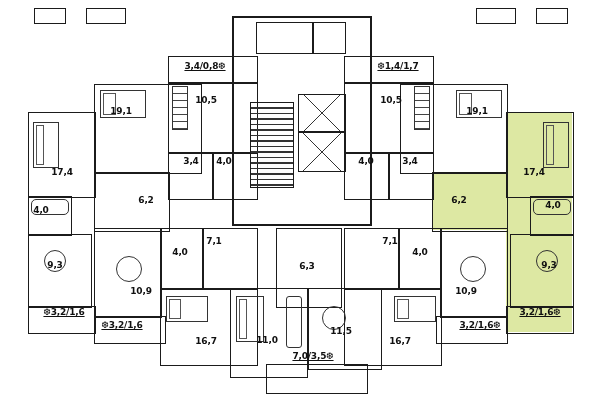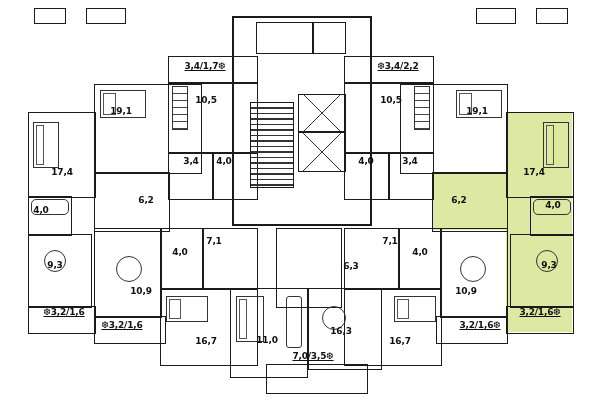--- a/index.html
+++ b/index.html
@@ -81,39 +81,39 @@
     <div class="furn table" style="left: 116px; top: 256px; width: 24px; height: 24px;"></div>
     <div class="furn table" style="left: 460px; top: 256px; width: 24px; height: 24px;"></div>
     <div class="furn table" style="left: 44px; top: 250px; width: 20px; height: 20px;"></div>
     <div class="furn table" style="left: 536px; top: 250px; width: 20px; height: 20px;"></div>
     <div class="furn table" style="left: 322px; top: 306px; width: 22px; height: 22px;"></div>
     <div class="furn tub" style="left: 31px; top: 199px; width: 36px; height: 14px;"></div>
     <div class="furn tub" style="left: 533px; top: 199px; width: 36px; height: 14px;"></div>
     <div class="furn counter" style="left: 172px; top: 86px; width: 14px; height: 42px;"></div>
     <div class="furn counter" style="left: 414px; top: 86px; width: 14px; height: 42px;"></div>
     <div class="furn sofa" style="left: 286px; top: 296px; width: 14px; height: 50px;"></div>
-    <div class="lbl u" style="left: 205px; top: 66px;">3,4/1,7❆</div>
-    <div class="lbl u" style="left: 398px; top: 66px;">❆3,4/2,2</div>
+    <div class="lbl u" style="left: 205px; top: 66px;">3,4/0,8❆</div>
+    <div class="lbl u" style="left: 398px; top: 66px;">❆1,4/1,7</div>
     <div class="lbl" style="left: 121px; top: 111px;">19,1</div>
     <div class="lbl" style="left: 206px; top: 100px;">10,5</div>
     <div class="lbl" style="left: 62px; top: 172px;">17,4</div>
     <div class="lbl" style="left: 191px; top: 161px;">3,4</div>
     <div class="lbl" style="left: 224px; top: 161px;">4,0</div>
     <div class="lbl" style="left: 146px; top: 200px;">6,2</div>
     <div class="lbl" style="left: 41px; top: 210px;">4,0</div>
     <div class="lbl" style="left: 55px; top: 265px;">9,3</div>
     <div class="lbl u" style="left: 64px; top: 312px;">❆3,2/1,6</div>
     <div class="lbl" style="left: 141px; top: 291px;">10,9</div>
     <div class="lbl" style="left: 180px; top: 252px;">4,0</div>
     <div class="lbl" style="left: 214px; top: 241px;">7,1</div>
     <div class="lbl" style="left: 206px; top: 341px;">16,7</div>
     <div class="lbl u" style="left: 122px; top: 325px;">❆3,2/1,6</div>
     <div class="lbl" style="left: 267px; top: 340px;">11,0</div>
-    <div class="lbl" style="left: 307px; top: 266px; margin-left: 44px;">6,3</div>
-    <div class="lbl" style="left: 341px; top: 331px;">16,3</div>
+    <div class="lbl" style="left: 307px; top: 266px;">6,3</div>
+    <div class="lbl" style="left: 341px; top: 331px;">11,5</div>
     <div class="lbl u" style="left: 313px; top: 356px;">7,0/3,5❆</div>
     <div class="lbl" style="left: 391px; top: 100px;">10,5</div>
     <div class="lbl" style="left: 477px; top: 111px;">19,1</div>
     <div class="lbl" style="left: 534px; top: 172px;">17,4</div>
     <div class="lbl" style="left: 366px; top: 161px;">4,0</div>
     <div class="lbl" style="left: 410px; top: 161px;">3,4</div>
     <div class="lbl" style="left: 459px; top: 200px;">6,2</div>
     <div class="lbl" style="left: 553px; top: 205px;">4,0</div>
     <div class="lbl" style="left: 549px; top: 265px;">9,3</div>
     <div class="lbl u" style="left: 540px; top: 312px;">3,2/1,6❆</div>

